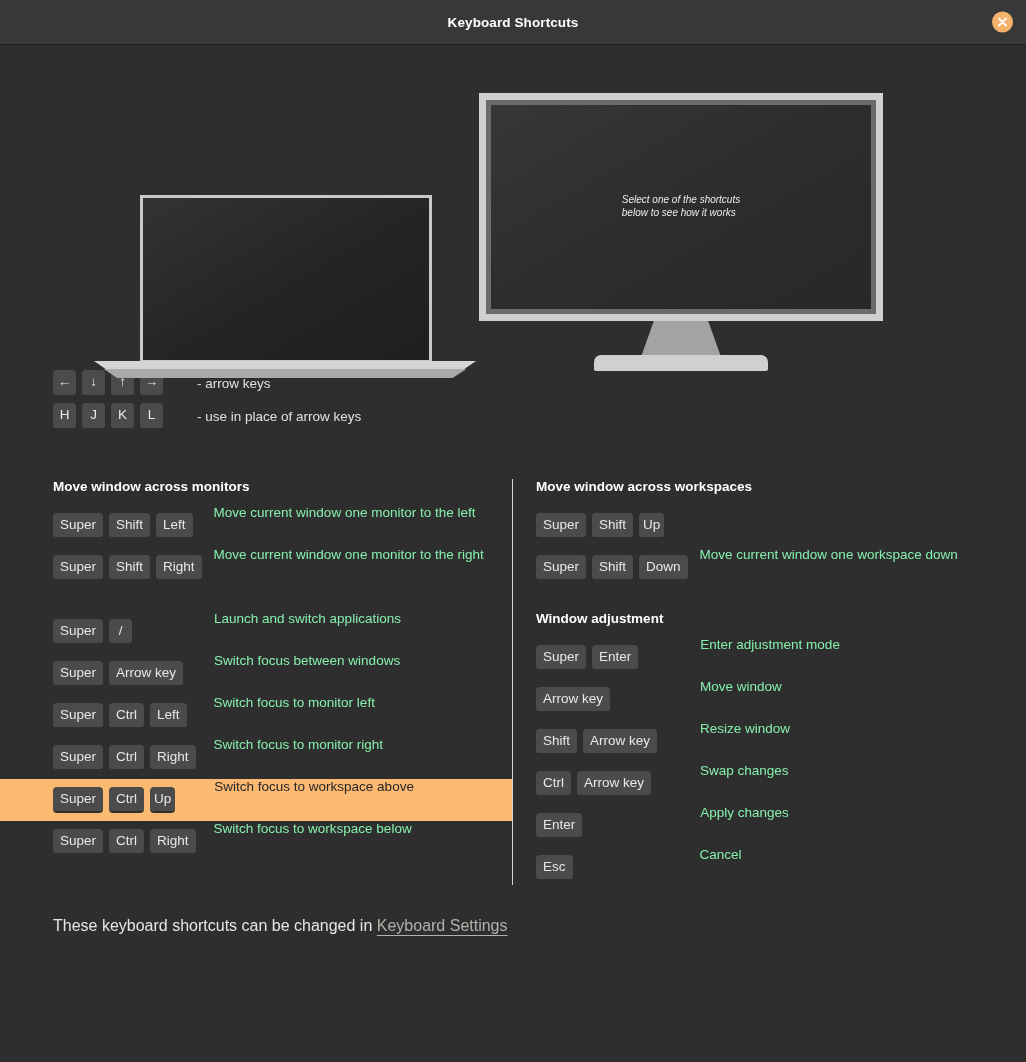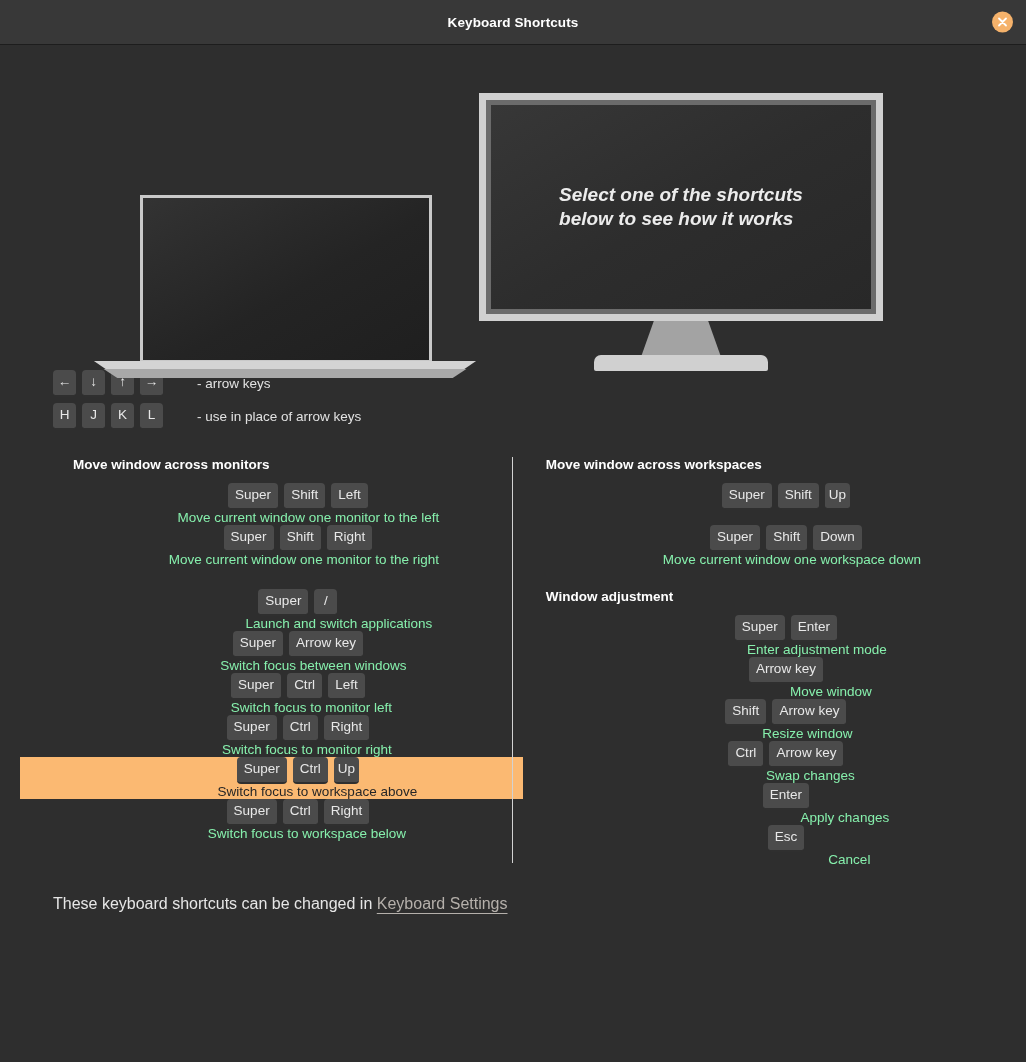--- a/index.html
+++ b/index.html
@@ -95,27 +95,26 @@
     padding: 5px;
   }
   #monitor-screen {
     width: 100%; height: 100%;
     background: linear-gradient(150deg, #373737 0%, #2d2d2d 50%, #282828 100%);
     display: flex;
     align-items: center;
     justify-content: center;
   }
   #monitor-hint {
-    font-size: 19px;
+    font-size: 10px;
     font-style: italic;
     line-height: 1.28;
     color: #ececec;
     text-align: left;
     white-space: pre-line;
-    font-weight: bold;
   }
   #monitor-neck {
     position: absolute;
     left: 50%; top: 228px;
     transform: translateX(-50%);
     width: 80px; height: 36px;
     background: #a3a3a3;
     clip-path: polygon(16% 0%, 84% 0%, 100% 100%, 0% 100%);
   }
   #monitor-foot {
@@ -144,23 +143,22 @@
     border-bottom: 2px solid #2f2f2f;
     display: inline-block;
     white-space: nowrap;
   }
   .key.square { min-width: 23px; text-align: center; padding-left: 4px; padding-right: 4px; }
 
   
   #columns {
     position: relative;
     display: flex;
-    margin-top: 24px;
+    margin-top: 46px;
     height: 406px;
-    padding-left: 20px;
   }
   #divider {
     position: absolute;
     left: 512px; top: 0;
     width: 1px; height: 406px;
     background: #d2d2d2;
   }
   .column { width: 513px; }
   .column.right { padding-left: 23px; }
 
@@ -168,24 +166,22 @@
     font-size: 13.5px;
     font-weight: bold;
     color: #ffffff;
     margin-left: 53px;
     margin-bottom: 11px;
   }
   .column.right .section-title { margin-left: 0; }
 
   .shortcut-row {
     display: flex;
-    align-items: center;
     height: 42px;
     padding-left: 53px;
-    flex-direction: column;
   }
   .column.right .shortcut-row { padding-left: 0; }
   .shortcut-row.selected { background: #fbb972; }
   .shortcut-row.selected .shortcut-desc { color: #262626; }
 
   .shortcut-keys { display: flex; gap: 6px; align-items: center; flex-shrink: 0; }
   .shortcut-desc {
     font-size: 13.5px;
     color: #86efac;
     white-space: nowrap;

